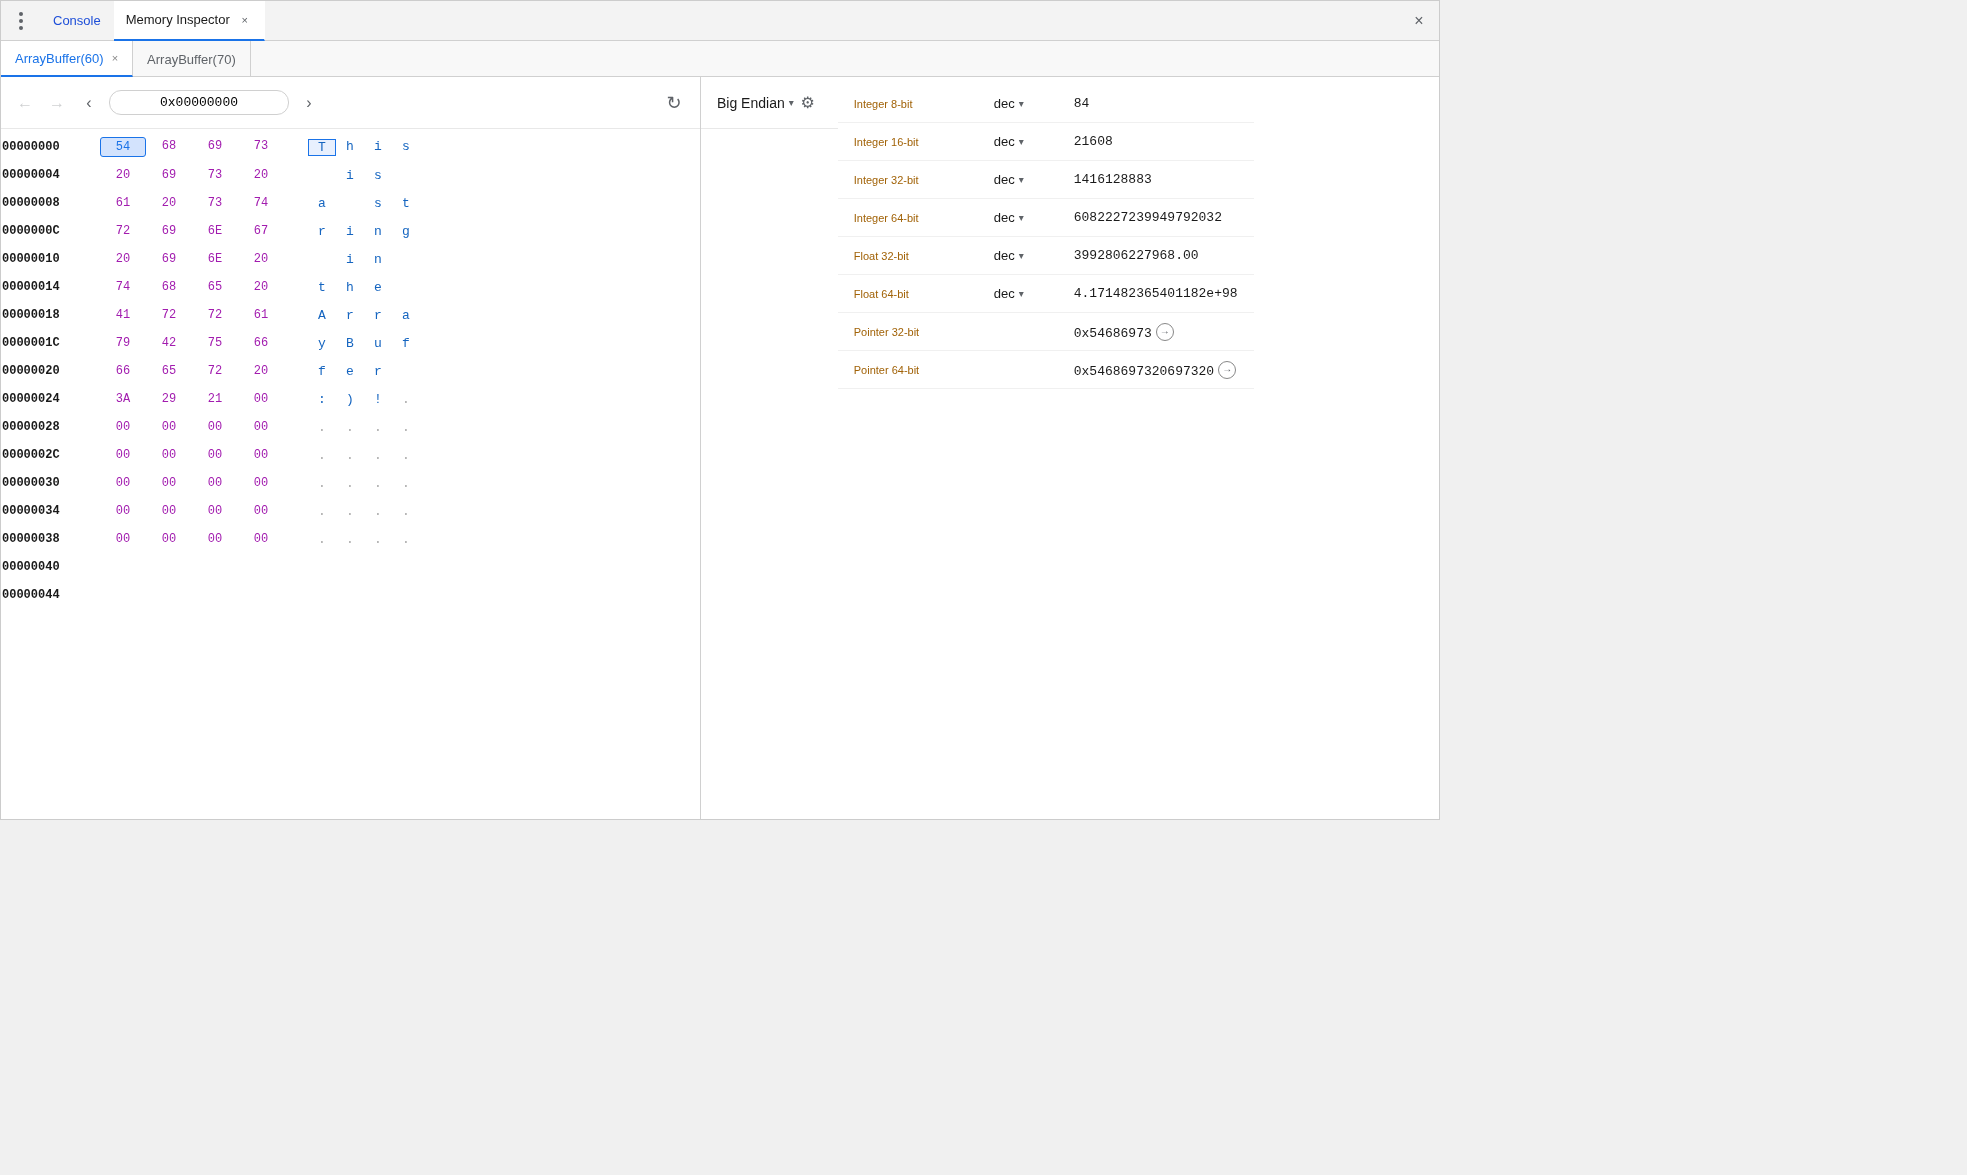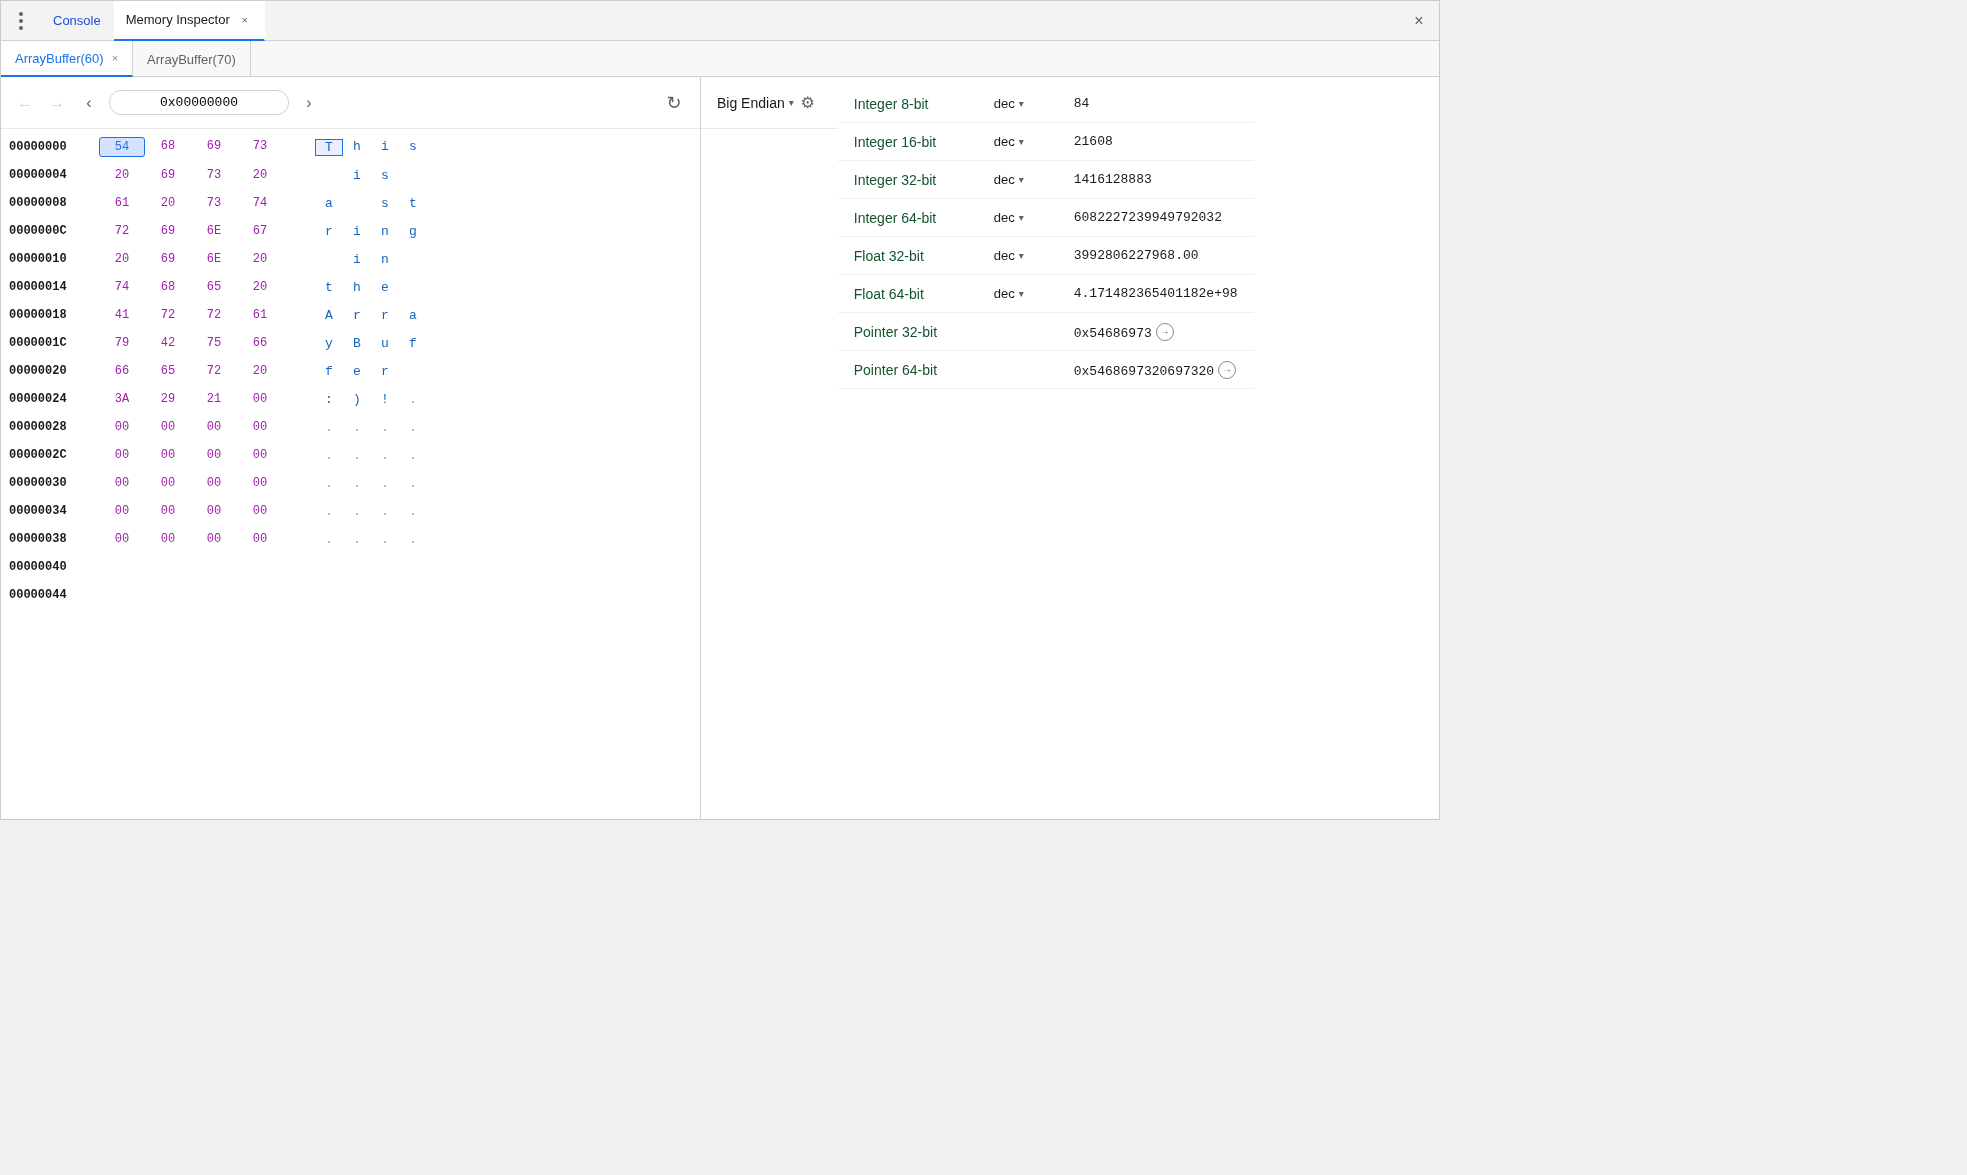--- a/index.html
+++ b/index.html
@@ -173,33 +173,34 @@
     
     .memory-view {
       flex: 1;
       overflow-y: auto;
       padding: 4px 0;
     }
     .memory-row {
       display: flex;
       align-items: center;
       height: 28px;
-      padding: 0 8px;
+      padding: 0 1px;
     }
     .row-address {
       width: 90px;
       font-size: 12px;
       font-family: 'Courier New', monospace;
       color: #1a1a1a;
       font-weight: bold;
     }
     .hex-bytes {
       display: flex;
       gap: 0;
       width: 200px;
+      justify-content: center;
     }
     .hex-byte {
       width: 46px;
       font-size: 12px;
       font-family: 'Courier New', monospace;
       color: #a21caf;
       text-align: center;
       padding: 2px 4px;
       border-radius: 3px;
       cursor: default;
@@ -271,22 +272,22 @@
     }
     .value-row {
       display: flex;
       align-items: center;
       padding: 6px 16px;
       height: 38px;
       border-bottom: 1px solid #f0f0f0;
     }
     .value-label {
       width: 140px;
-      font-size: 14px;
-      color: #14532d;
+      font-size: 11px;
+      color: #a16207;
     }
     .value-format {
       width: 80px;
       font-size: 13px;
       color: #1a1a1a;
       display: flex;
       align-items: center;
       gap: 4px;
     }
     .format-arrow {

